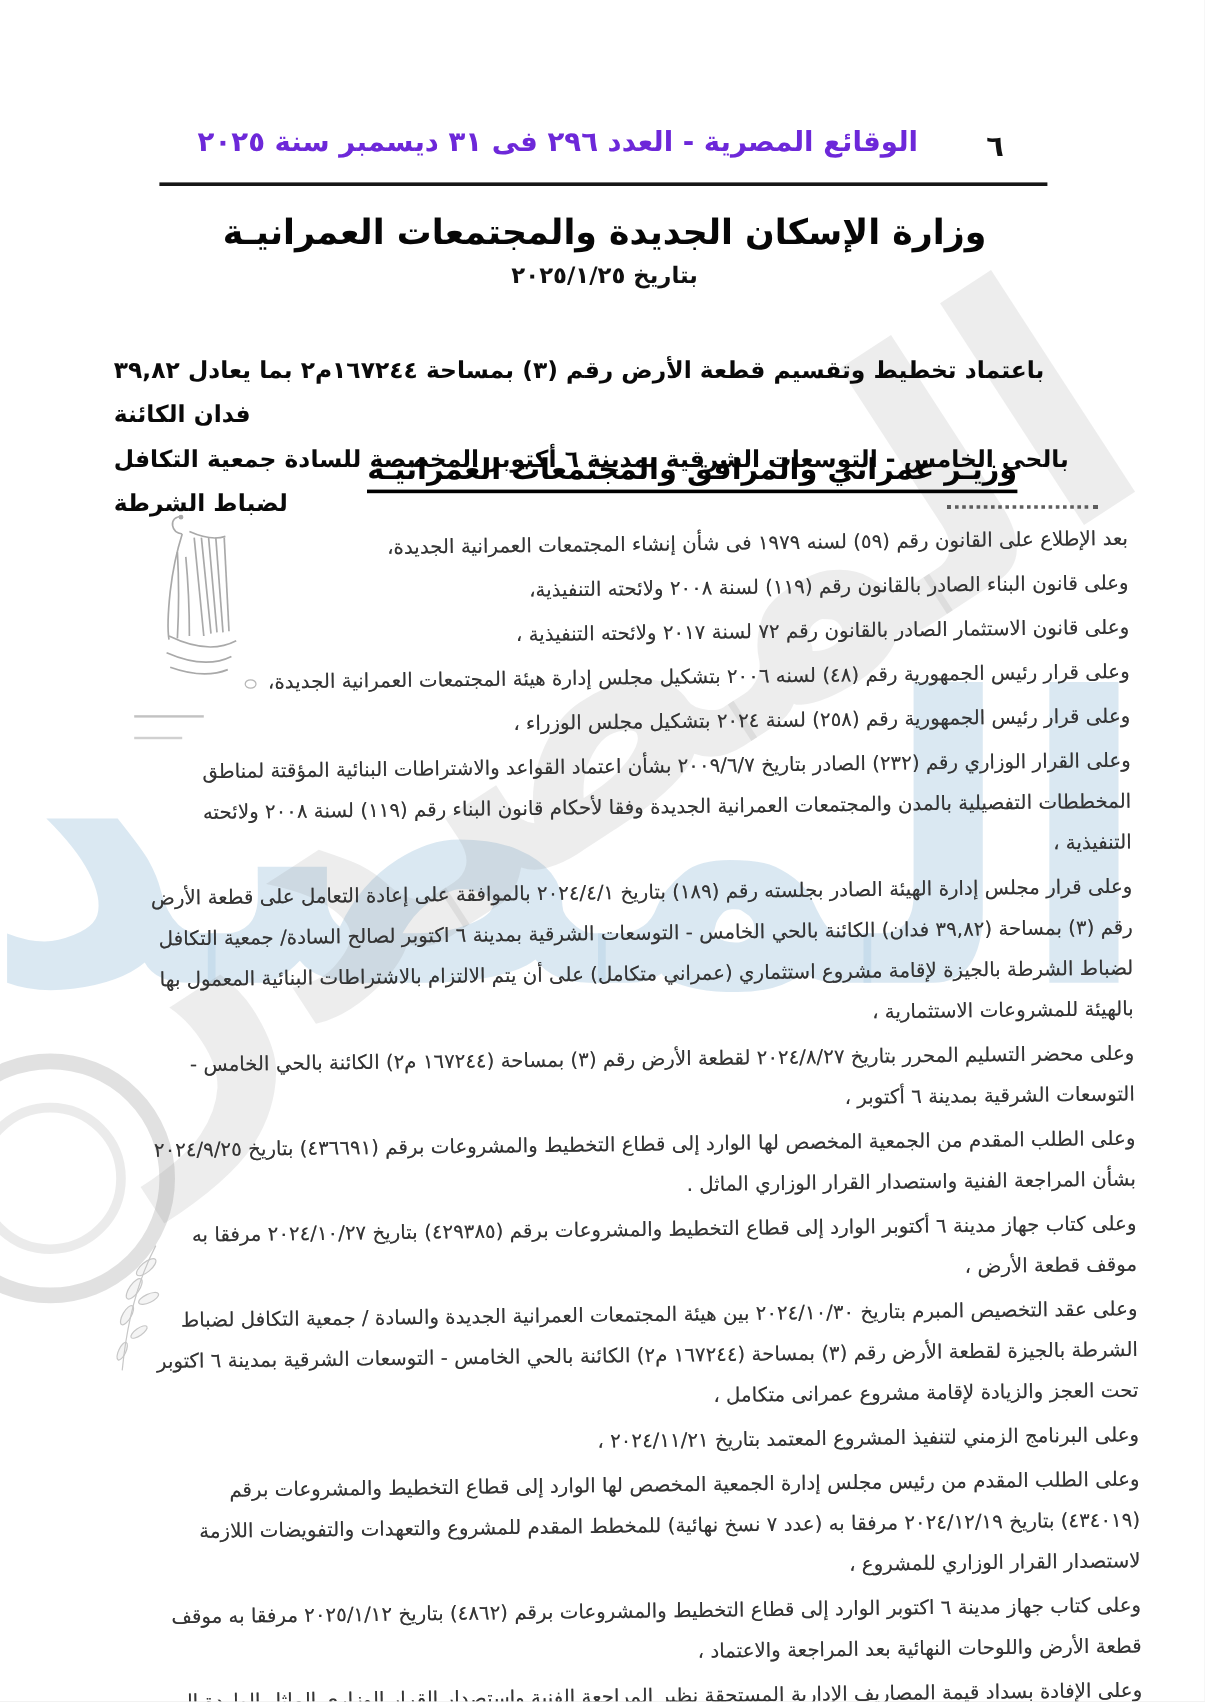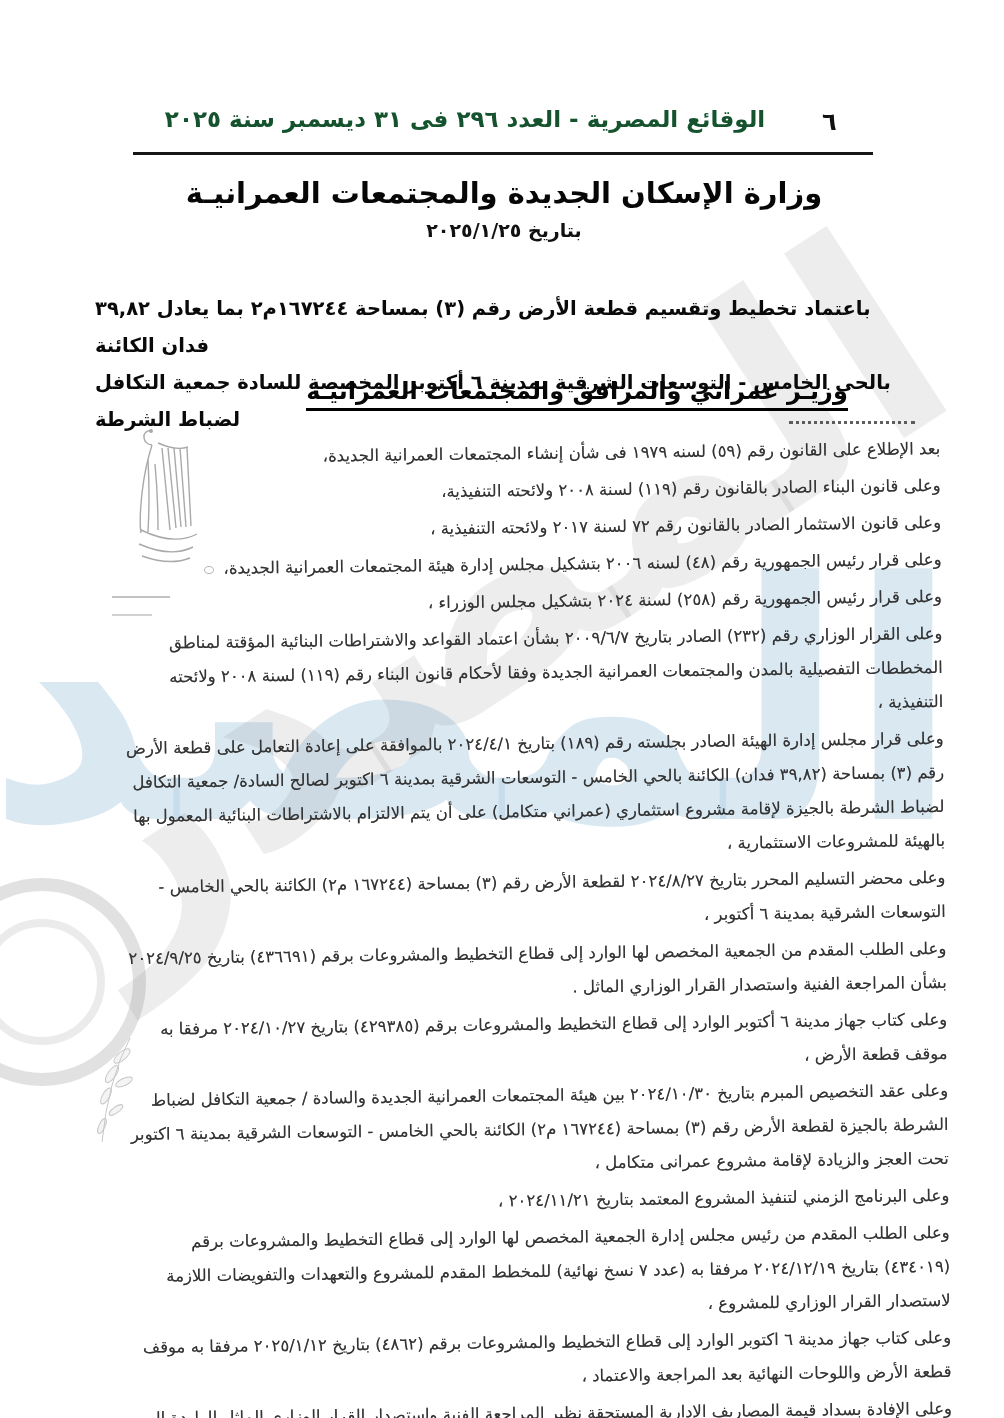--- a/index.html
+++ b/index.html
@@ -5,21 +5,21 @@
   * { margin:0; padding:0; box-sizing:border-box; }
   html,body { background:#e8e8e8; }
   .page {
     position:relative; width:1004px; height:1418px; margin:0 auto;
     background:#ffffff; overflow:hidden;
     font-family:"DejaVu Sans", sans-serif; direction:rtl; color:#111;
   }
   
   .gazette-line {
     position:absolute; top:106px; left:150px; width:630px;
-    text-align:center; font-size:23px; font-weight:bold; color:#14532d;
+    text-align:center; font-size:23px; font-weight:bold; color:#6d28d9;
     letter-spacing:0.5px; white-space:nowrap;
   }
   .page-num {
     position:absolute; top:108px; left:822px; font-size:24px; font-weight:bold;
   }
   .header-rule {
     position:absolute; top:152px; left:133px; width:740px; height:3px; background:#161616;
   }
   
   .title-block { position:absolute; top:176px; left:130px; width:748px; text-align:center; z-index:2; }

